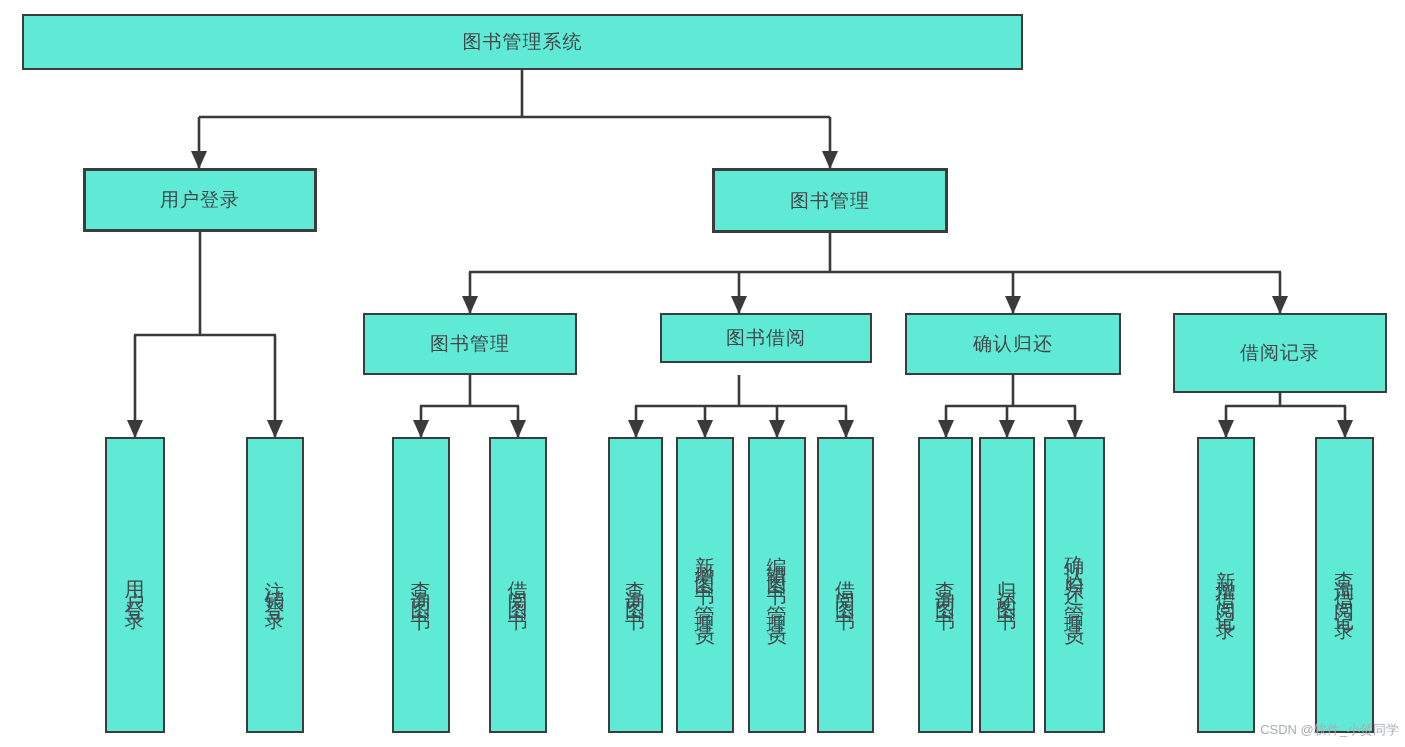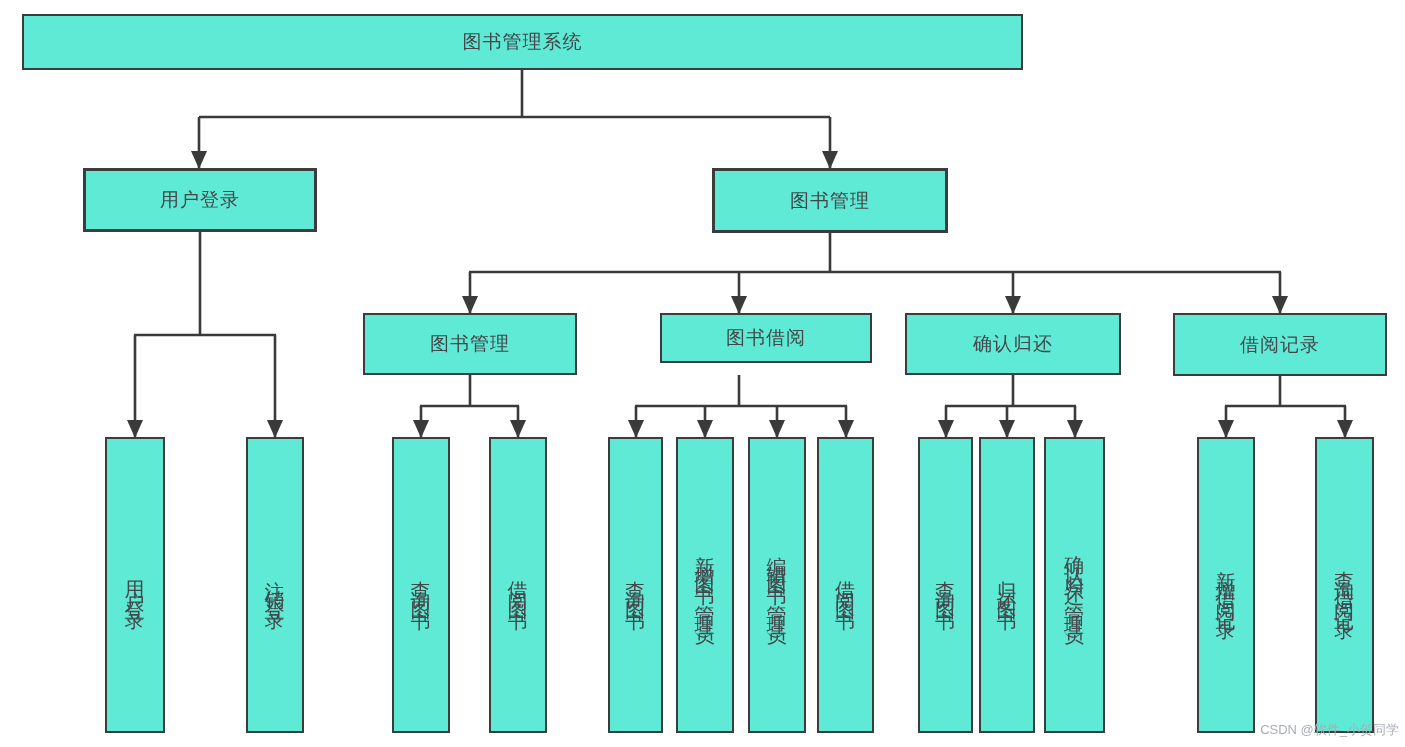--- a/index.html
+++ b/index.html
@@ -102,21 +102,21 @@
   </svg>
 
   <div class="node hnode" style="left:22px;top:14px;width:1001px;height:56px;">图书管理系统</div>
 
   <div class="node hnode lvl2" style="left:83px;top:168px;width:234px;height:64px;">用户登录</div>
   <div class="node hnode lvl2" style="left:712px;top:168px;width:236px;height:65px;">图书管理</div>
 
   <div class="node hnode" style="left:363px;top:313px;width:214px;height:62px;">图书管理</div>
   <div class="node hnode" style="left:660px;top:313px;width:212px;height:50px;">图书借阅</div>
   <div class="node hnode" style="left:905px;top:313px;width:216px;height:62px;">确认归还</div>
-  <div class="node hnode" style="left:1173px;top:313px;width:214px;height:63px;">借阅记录</div>
+  <div class="node hnode" style="left:1173px;top:313px;width:214px;height:80px;">借阅记录</div>
 
   <div class="node leaf" style="left:105px;top:437px;width:60px;height:296px;">
     <span>用户登录</span>
   </div>
   <div class="node leaf" style="left:246px;top:437px;width:58px;height:296px;">
     <span>注销登录</span>
   </div>
 
   <div class="node leaf" style="left:392px;top:437px;width:58px;height:296px;">
     <span>查询图书</span>

